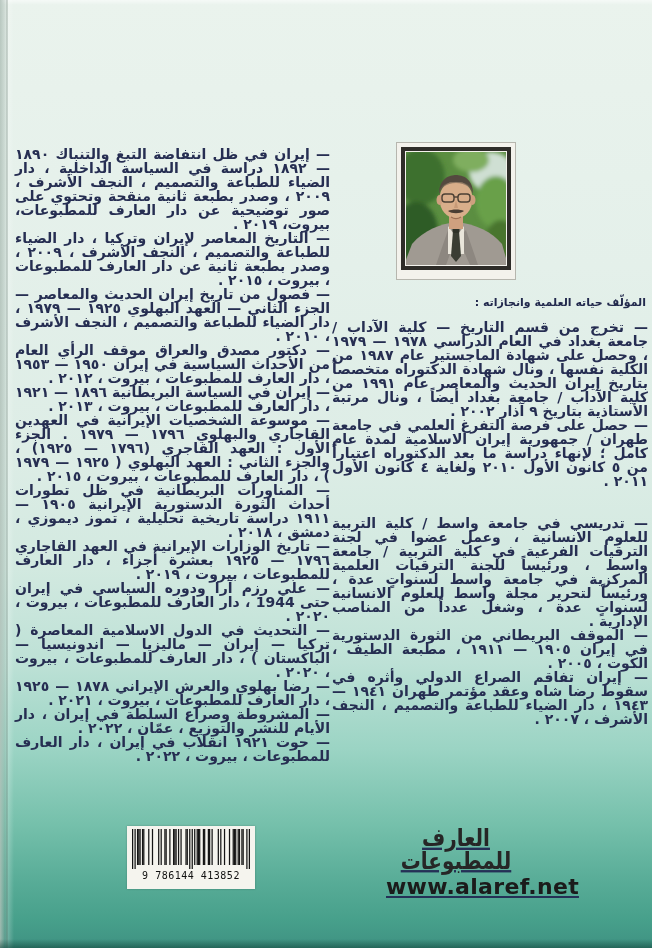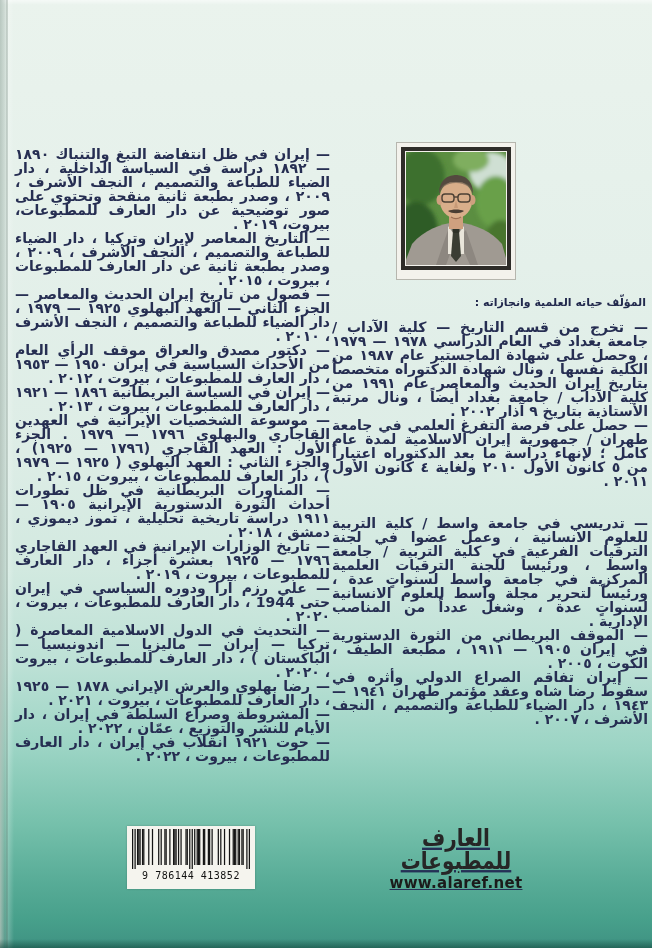--- a/index.html
+++ b/index.html
@@ -38,21 +38,21 @@
   .barcode-label{position:absolute;left:93px;top:826px;width:128px;height:63px;
     background:#f5f4ee;box-shadow:0 0 2px rgba(0,0,0,.25);
     display:flex;flex-direction:column;align-items:center;box-sizing:border-box;padding-top:3px;margin-left:34px;}
   .barcode-label svg{display:block;}
   .barcode-digits{font-family:"DejaVu Sans Mono",monospace;font-size:10px;line-height:12px;
     color:#101010;letter-spacing:.5px;margin-top:1px;white-space:pre;}
 
   .publisher{position:absolute;left:386px;top:831px;width:140px;text-align:center;text-decoration:underline;}
   .logo-cal{direction:rtl;font-size:20px;line-height:19px;font-weight:bold;color:#262626;
     transform:scaleY(1.18);letter-spacing:-1px;}
-  .website{font-size:15px;font-weight:bold;color:#1b1b1b;margin-top:5px;letter-spacing:.3px;}
+  .website{font-size:22px;font-weight:bold;color:#1b1b1b;margin-top:5px;letter-spacing:.3px;}
 </style>
 </head>
 <body>
 
 <div class="stage">
   <div class="cover">
 
     <div class="photo-frame">
       <svg width="120" height="138" viewBox="0 0 120 138" xmlns="http://www.w3.org/2000/svg">
         <defs>

